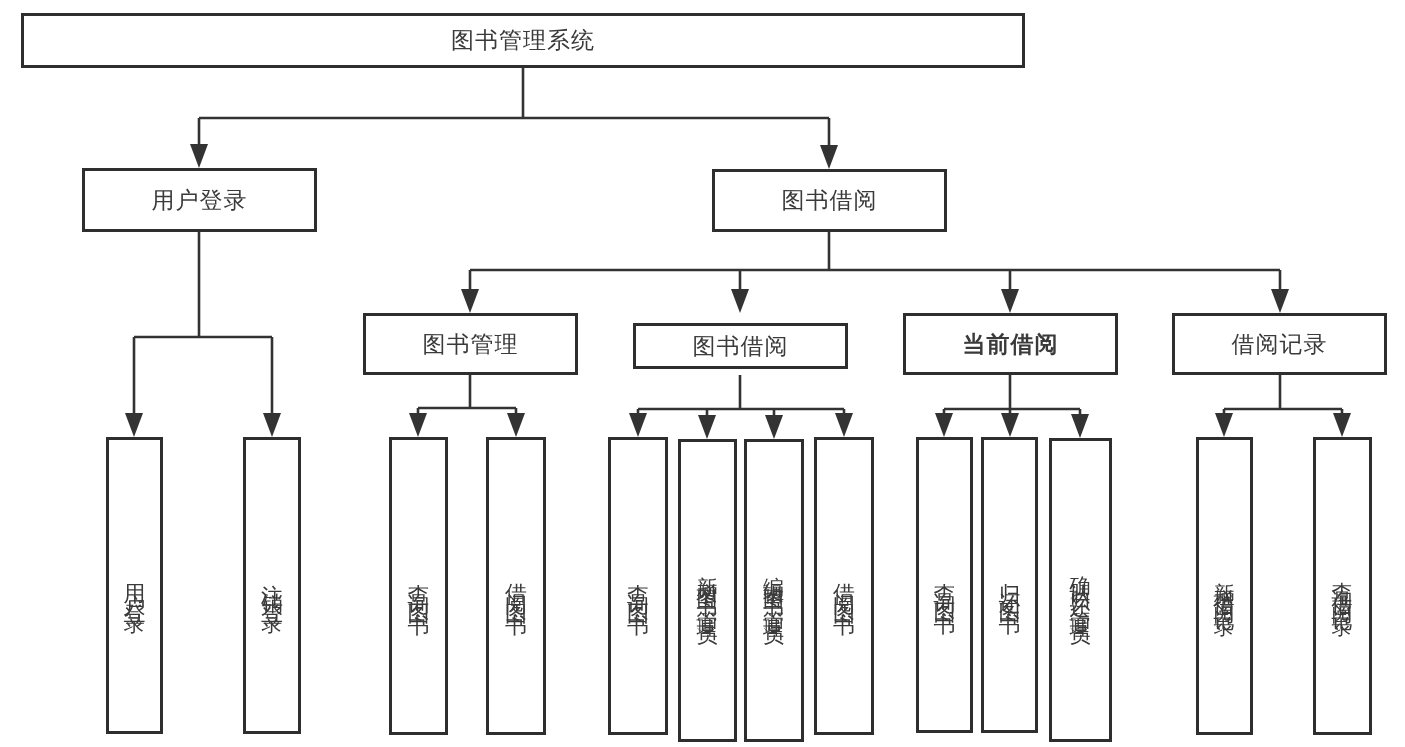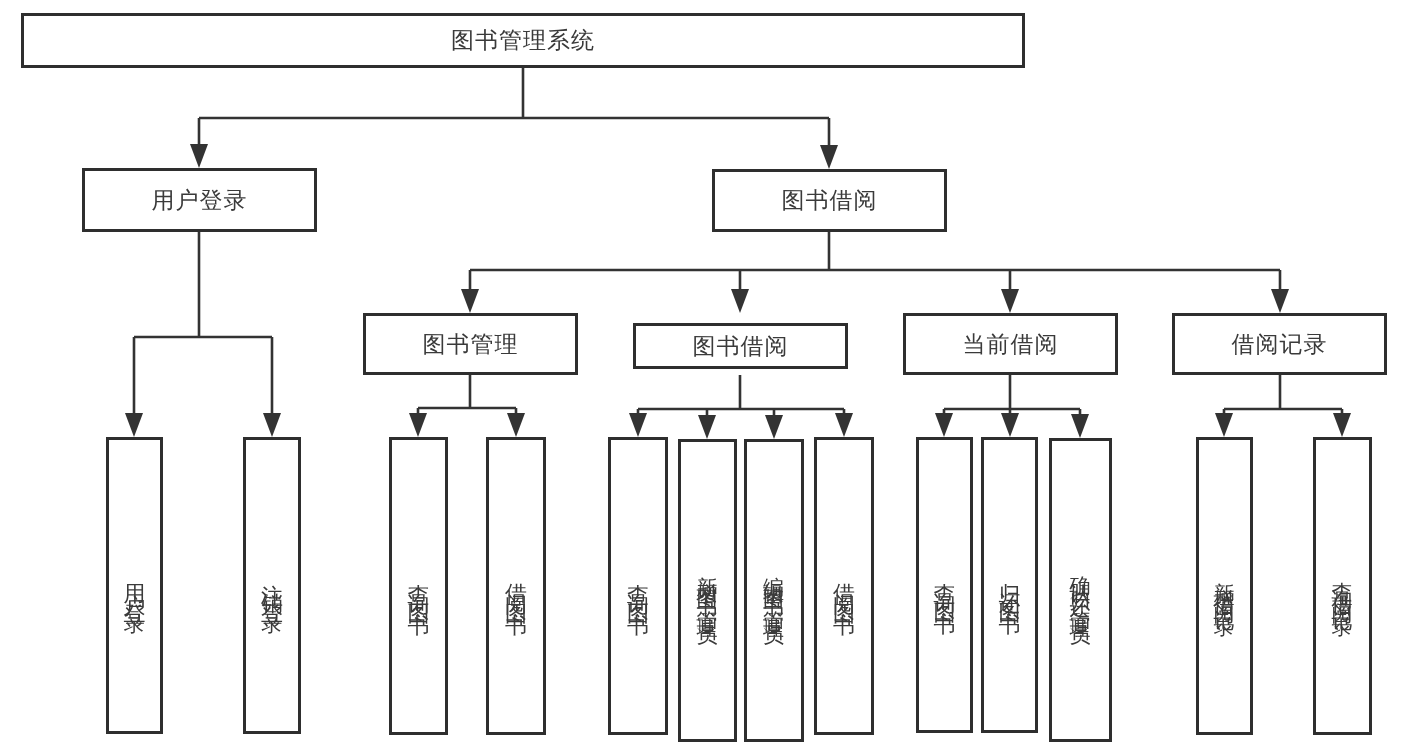--- a/index.html
+++ b/index.html
@@ -50,21 +50,21 @@
   .v-label.long {
     letter-spacing: 7px;
     font-size: 21px;
   }
   
   .n-root            { left: 21px;   top: 13px;  width: 1004px; height: 55px; }
   .n-login           { left: 82px;   top: 168px; width: 235px;  height: 64px; }
   .n-mgmt            { left: 712px;  top: 169px; width: 235px;  height: 63px; }
   .n-newbook         { left: 363px;  top: 313px; width: 215px;  height: 62px; }
   .n-borrow          { left: 633px;  top: 323px; width: 215px;  height: 46px; }
-  .n-current         { left: 903px;  top: 313px; width: 215px;  height: 62px; }
+  .n-current         { left: 903px;  top: 313px; width: 215px;  height: 62px; font-weight: bold; }
   .n-records         { left: 1172px; top: 313px; width: 215px;  height: 62px; }
   .n-login-user      { left: 106px;  top: 437px; width: 57px;   height: 297px; }
   .n-login-logout    { left: 243px;  top: 437px; width: 58px;   height: 297px; }
   .n-newbook-query   { left: 389px;  top: 437px; width: 59px;   height: 298px; }
   .n-newbook-borrow  { left: 486px;  top: 437px; width: 60px;   height: 298px; }
   .n-borrow-query    { left: 608px;  top: 437px; width: 60px;   height: 298px; }
   .n-borrow-add      { left: 678px;  top: 439px; width: 59px;   height: 303px; }
   .n-borrow-edit     { left: 744px;  top: 439px; width: 60px;   height: 303px; }
   .n-borrow-borrow   { left: 814px;  top: 437px; width: 60px;   height: 298px; }
   .n-current-query   { left: 916px;  top: 437px; width: 57px;   height: 296px; }

